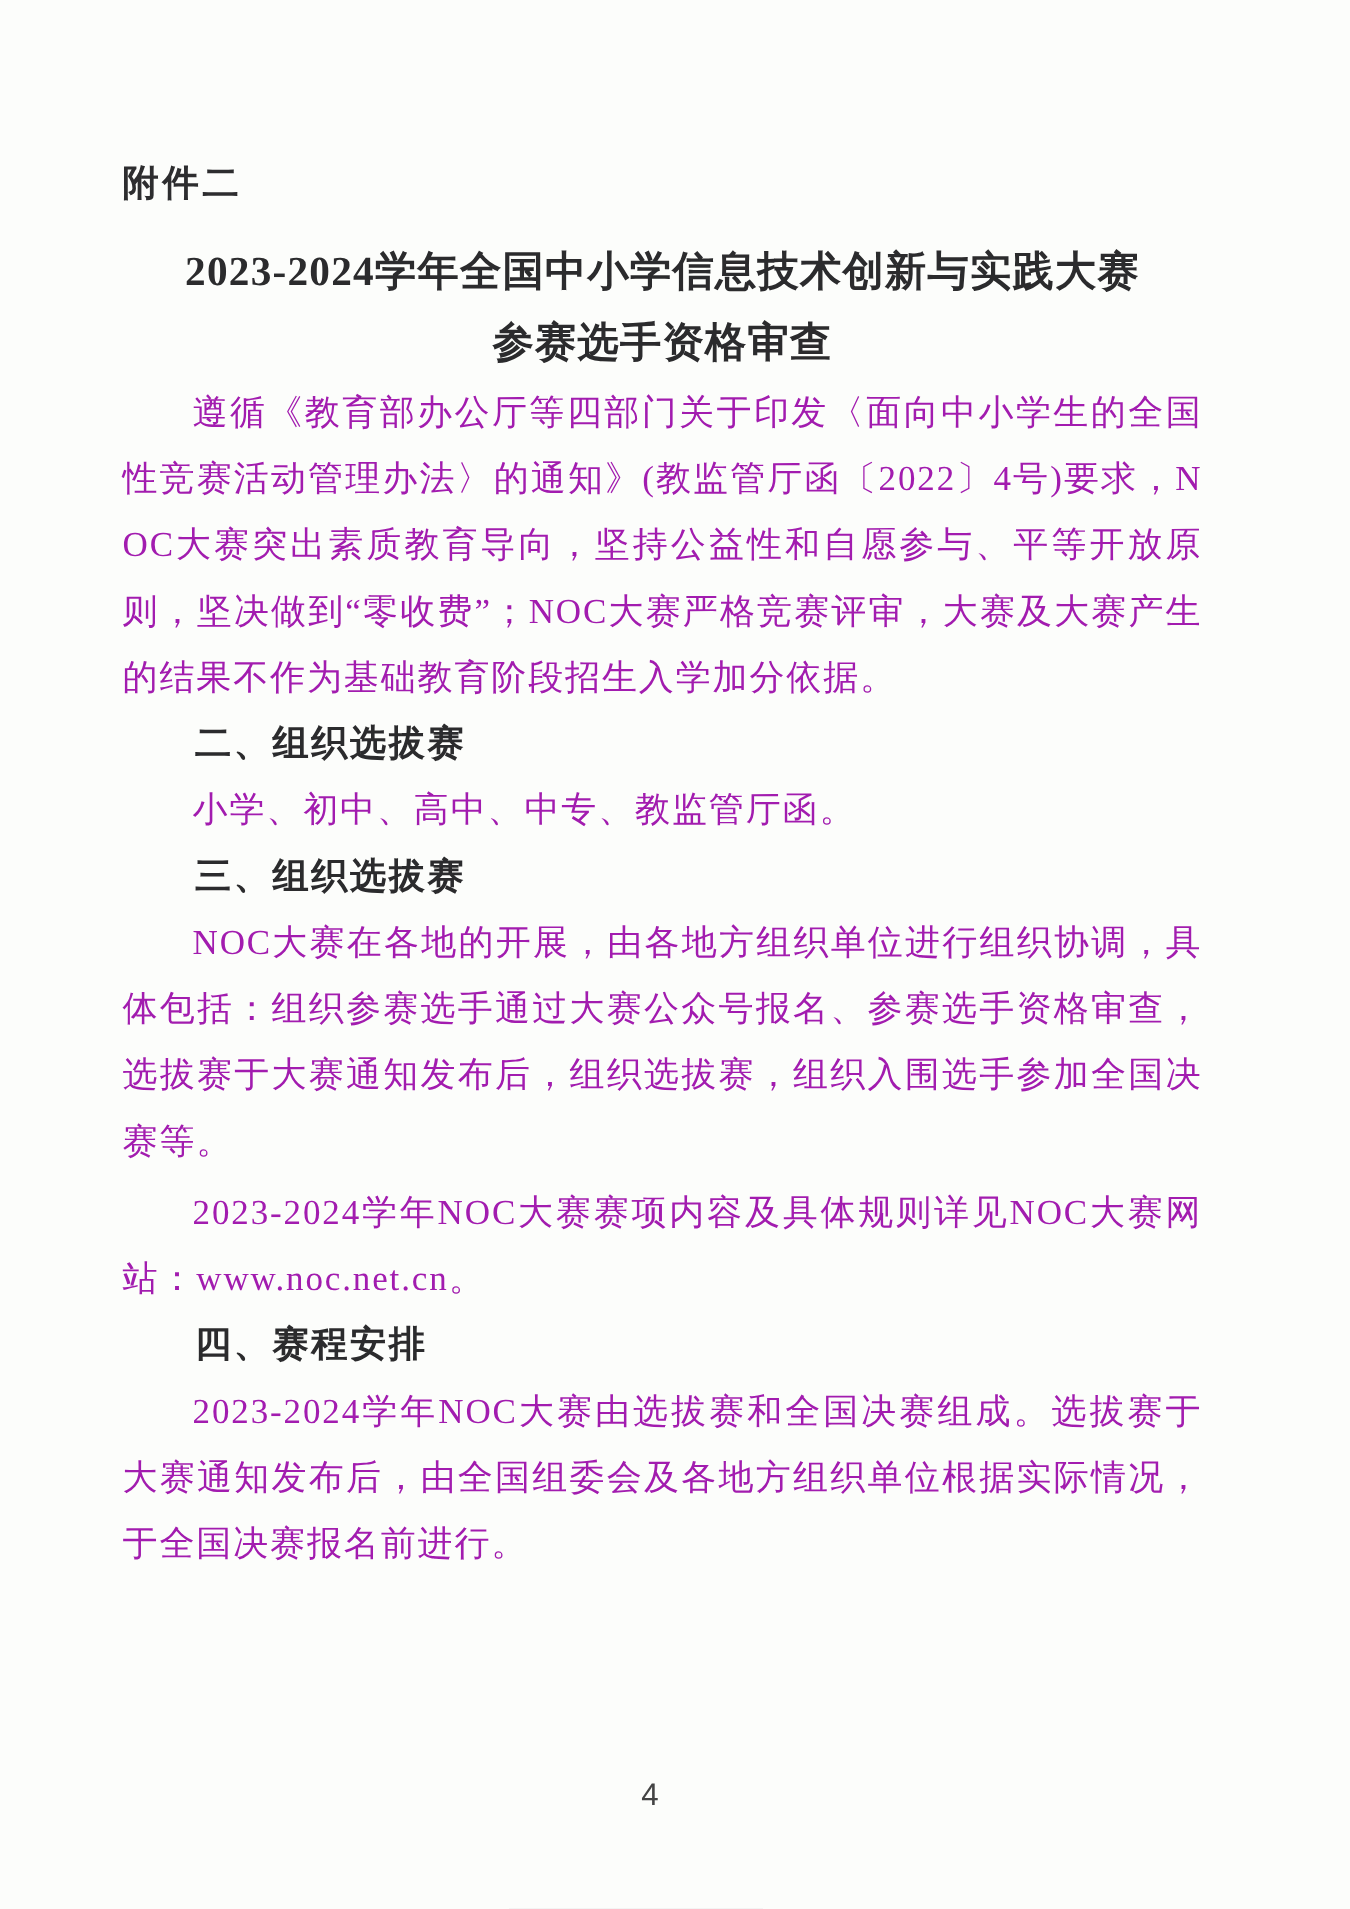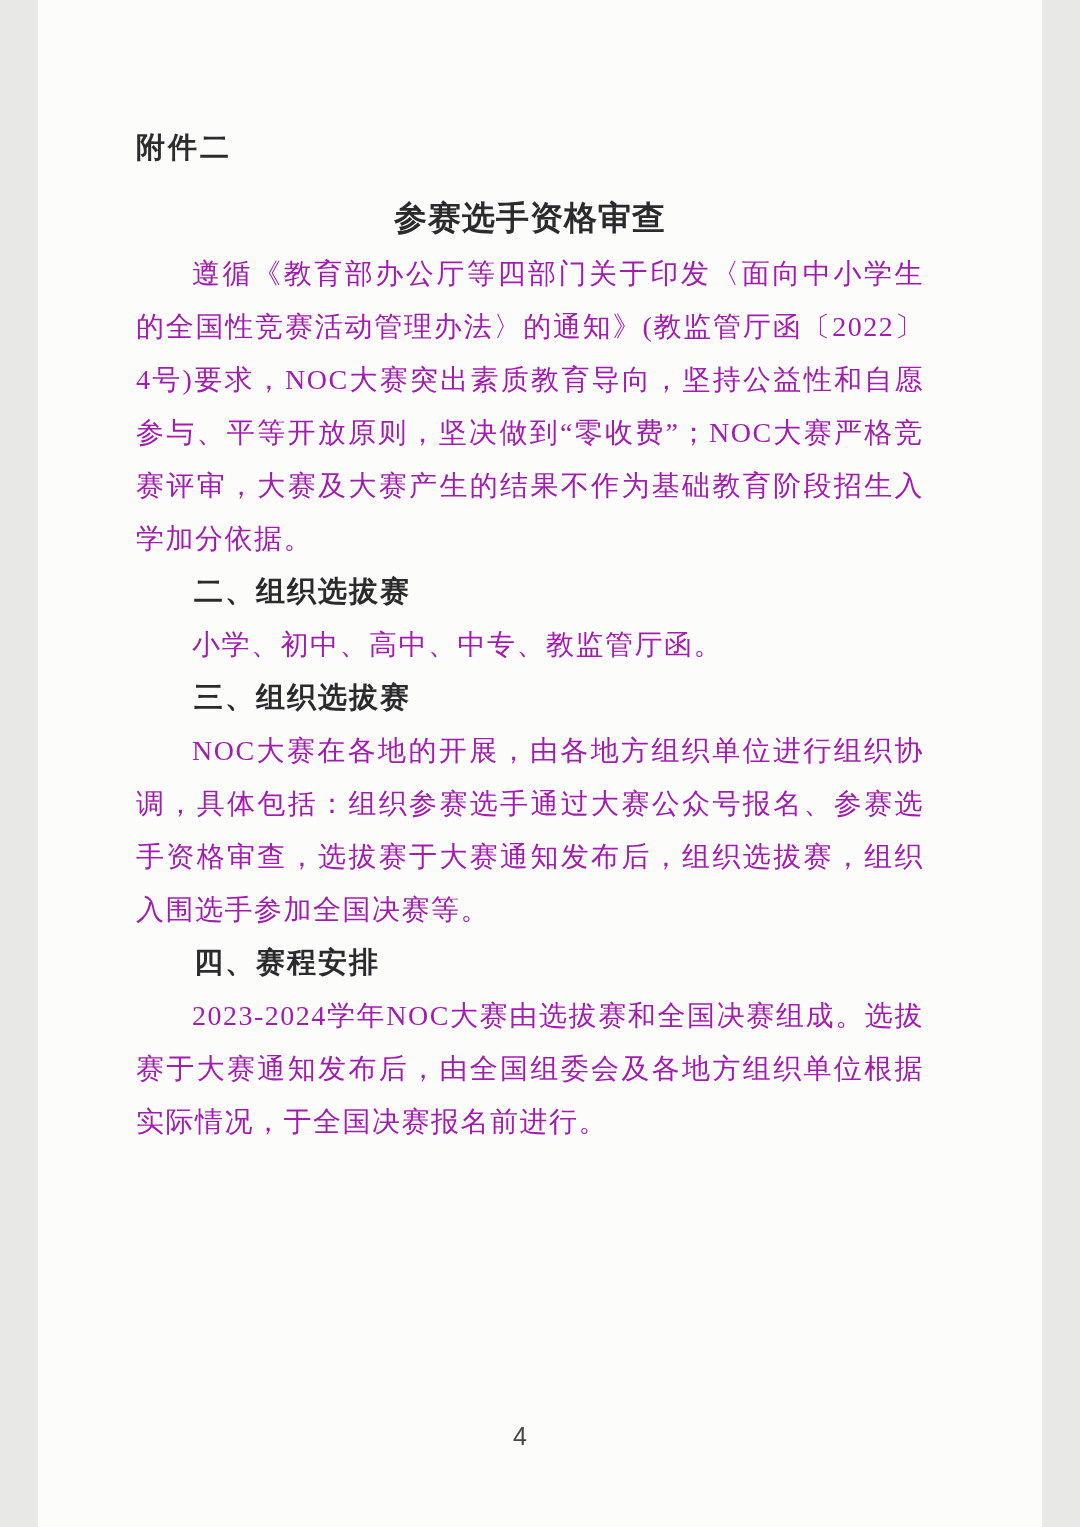--- a/index.html
+++ b/index.html
@@ -2,21 +2,21 @@
 <html><head>
   <meta charset="utf-8">
   <style>
     html, body {
       margin: 0;
       padding: 0;
       background: #e8e8e6;
     }
     .page {
       position: relative;
-      width: 1004px;
+      width: 1080px;
       height: 1527px;
       margin: 0 auto;
       background: #fcfdfb;
       box-sizing: border-box;
       padding: 128px 118px 0 98px;
       font-family: "Liberation Serif", "DejaVu Serif", serif;
       color: #3b3b3d;
       overflow: hidden;
     }
     .attachment-label {
@@ -73,35 +73,37 @@
     }
   </style>
 </head>
 <body>
 
 <div class="page">
 
   <div class="attachment-label">附件二</div>
 
   <div class="doc-title">
+    <div>2023-2024学年全国中小学信息技术创新与实践大赛</div>
     <div>参赛选手资格审查</div>
   </div>
 
   <div class="section">
     <p class="para">遵循《教育部办公厅等四部门关于印发〈面向中小学生的全国性竞赛活动管理办法〉的通知》(教监管厅函〔2022〕4号)要求，NOC大赛突出素质教育导向，坚持公益性和自愿参与、平等开放原则，坚决做到“零收费”；NOC大赛严格竞赛评审，大赛及大赛产生的结果不作为基础教育阶段招生入学加分依据。</p>
   </div>
 
   <div class="section">
     <h2 class="section-heading">二、组织选拔赛</h2>
     <p class="para">小学、初中、高中、中专、教监管厅函。</p>
   </div>
 
   <div class="section">
     <h2 class="section-heading">三、组织选拔赛</h2>
     <p class="para">NOC大赛在各地的开展，由各地方组织单位进行组织协调，具体包括：组织参赛选手通过大赛公众号报名、参赛选手资格审查，选拔赛于大赛通知发布后，组织选拔赛，组织入围选手参加全国决赛等。</p>
+    <p class="para">2023-2024学年NOC大赛赛项内容及具体规则详见NOC大赛网站：www.noc.net.cn。</p>
   </div>
 
   <div class="section">
     <h2 class="section-heading">四、赛程安排</h2>
     <p class="para">2023-2024学年NOC大赛由选拔赛和全国决赛组成。选拔赛于大赛通知发布后，由全国组委会及各地方组织单位根据实际情况，于全国决赛报名前进行。</p>
   </div>
 
   <div class="page-number">4</div>
 
 </div>

